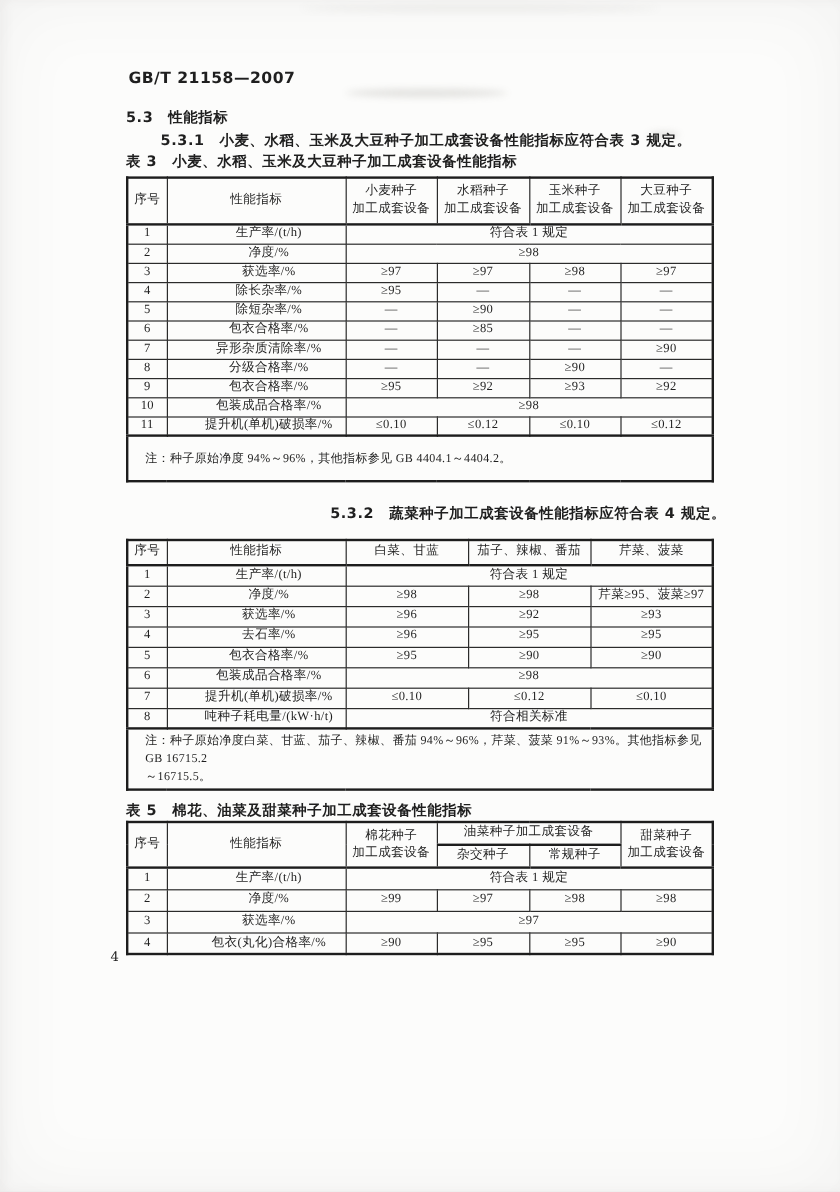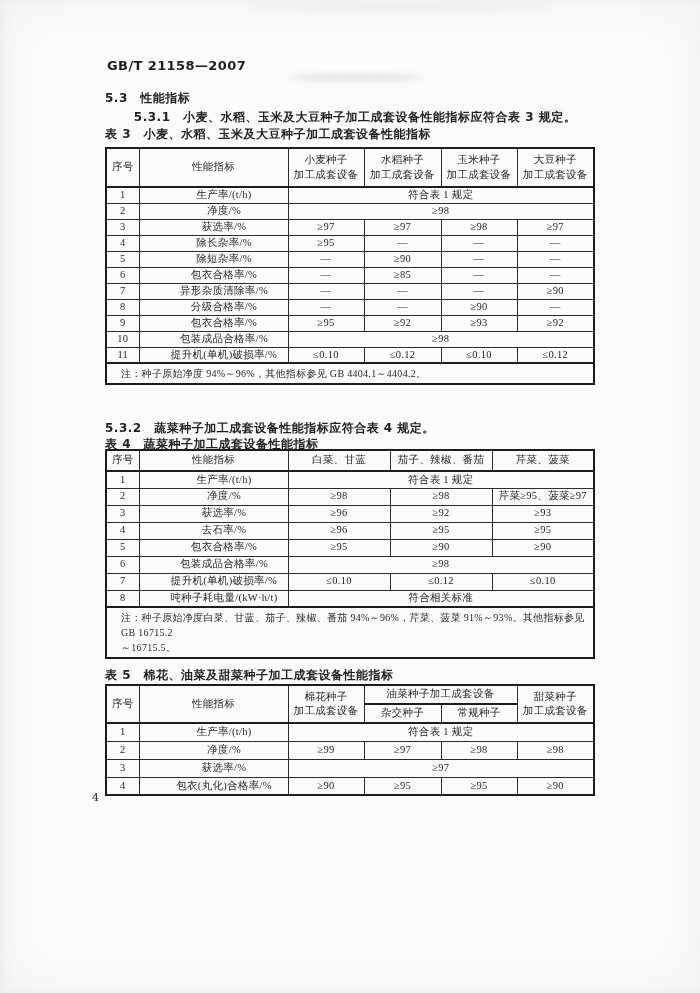--- a/index.html
+++ b/index.html
@@ -29,21 +29,21 @@
     font-weight:bold;font-size:13px;letter-spacing:.4px;
   }
   .clause{
     position:absolute;left:105px;width:500px;
     font-family:"DejaVu Sans","Liberation Sans",sans-serif;
     font-weight:600;font-size:12px;letter-spacing:.5px;
     white-space:pre-wrap;
   }
   .h53{top:90px;}
   .c531{top:109px;text-align:center;}
-  .c532{top:420px;}
+  .c532{top:420px;text-align:right;}
   .c533{top:650px;}
   .tbl-title{
     position:absolute;left:105px;width:488px;text-align:left;
     font-family:"DejaVu Sans","Liberation Sans",sans-serif;
     font-weight:bold;font-size:12px;letter-spacing:.5px;
   }
   .tt3{top:126px;}
   .tt4{top:436px;}
   .tt5{top:667px;}
   .tbl-slot{position:absolute;left:105px;}
@@ -64,21 +64,21 @@
   }
   th{border-bottom:2px solid #1d1d1d;}
   td.lbl{text-align:center;padding-left:23px;}
   td.note{
     text-align:left;padding:2px 4px 2px 14px;
     font-size:10px;line-height:1.5;
     border-top:2px solid #1d1d1d;
   }
   .t3 thead tr{height:39px;}
   .t3 tbody tr{height:16px;}
-  .t3 tr.note-row{height:21px;}
+  .t3 tr.note-row{height:38px;}
   .t4 thead tr{height:21px;}
   .t4 tbody tr{height:17px;}
   .t4 tr.note-row{height:34px;}
   .t5 thead tr{height:19px;}
   .t5 tbody tr{height:18px;}
   .pagenum{
     position:absolute;left:92px;top:791px;
     font-size:11px;font-family:"DejaVu Serif",serif;
   }
 </style>
@@ -201,21 +201,20 @@
             <td>≤0.12</td>
           </tr>
           <tr class="note-row">
             <td colspan="6" class="note">注：种子原始净度 94%～96%，其他指标参见 GB 4404.1～4404.2。</td>
           </tr>
         </tbody>
       </table>
     </div>
 
   <div class="clause c532">5.3.2　蔬菜种子加工成套设备性能指标应符合表 4 规定。</div>
-  <div class="tbl-title tt4">表 4　蔬菜种子加工成套设备性能指标</div>
   <div class="tbl-slot ts4" id="tbl1">
       <table class="t4">
         <colgroup>
           <col style="width: 33px;">
           <col style="width: 149px;">
           <col style="width: 102px;">
           <col style="width: 102px;">
           <col style="width: 102px;">
         </colgroup>
         <thead>

